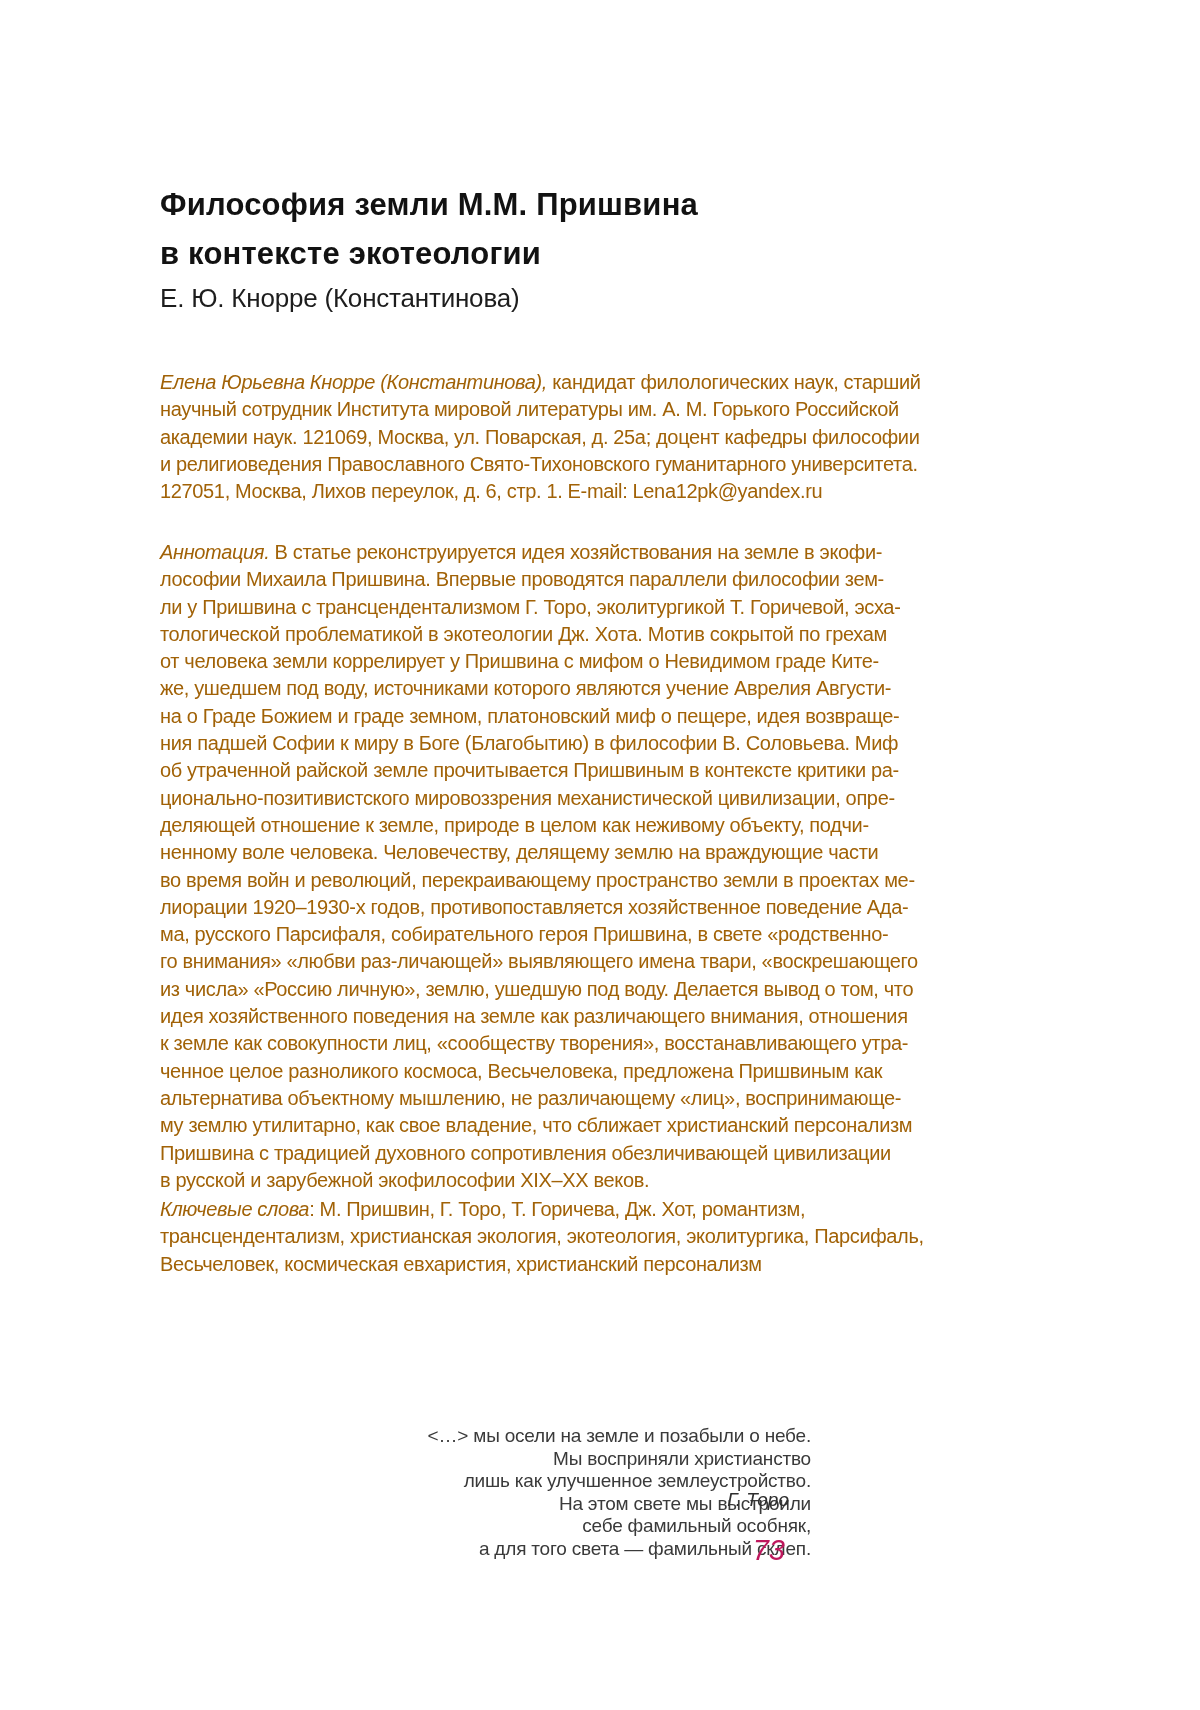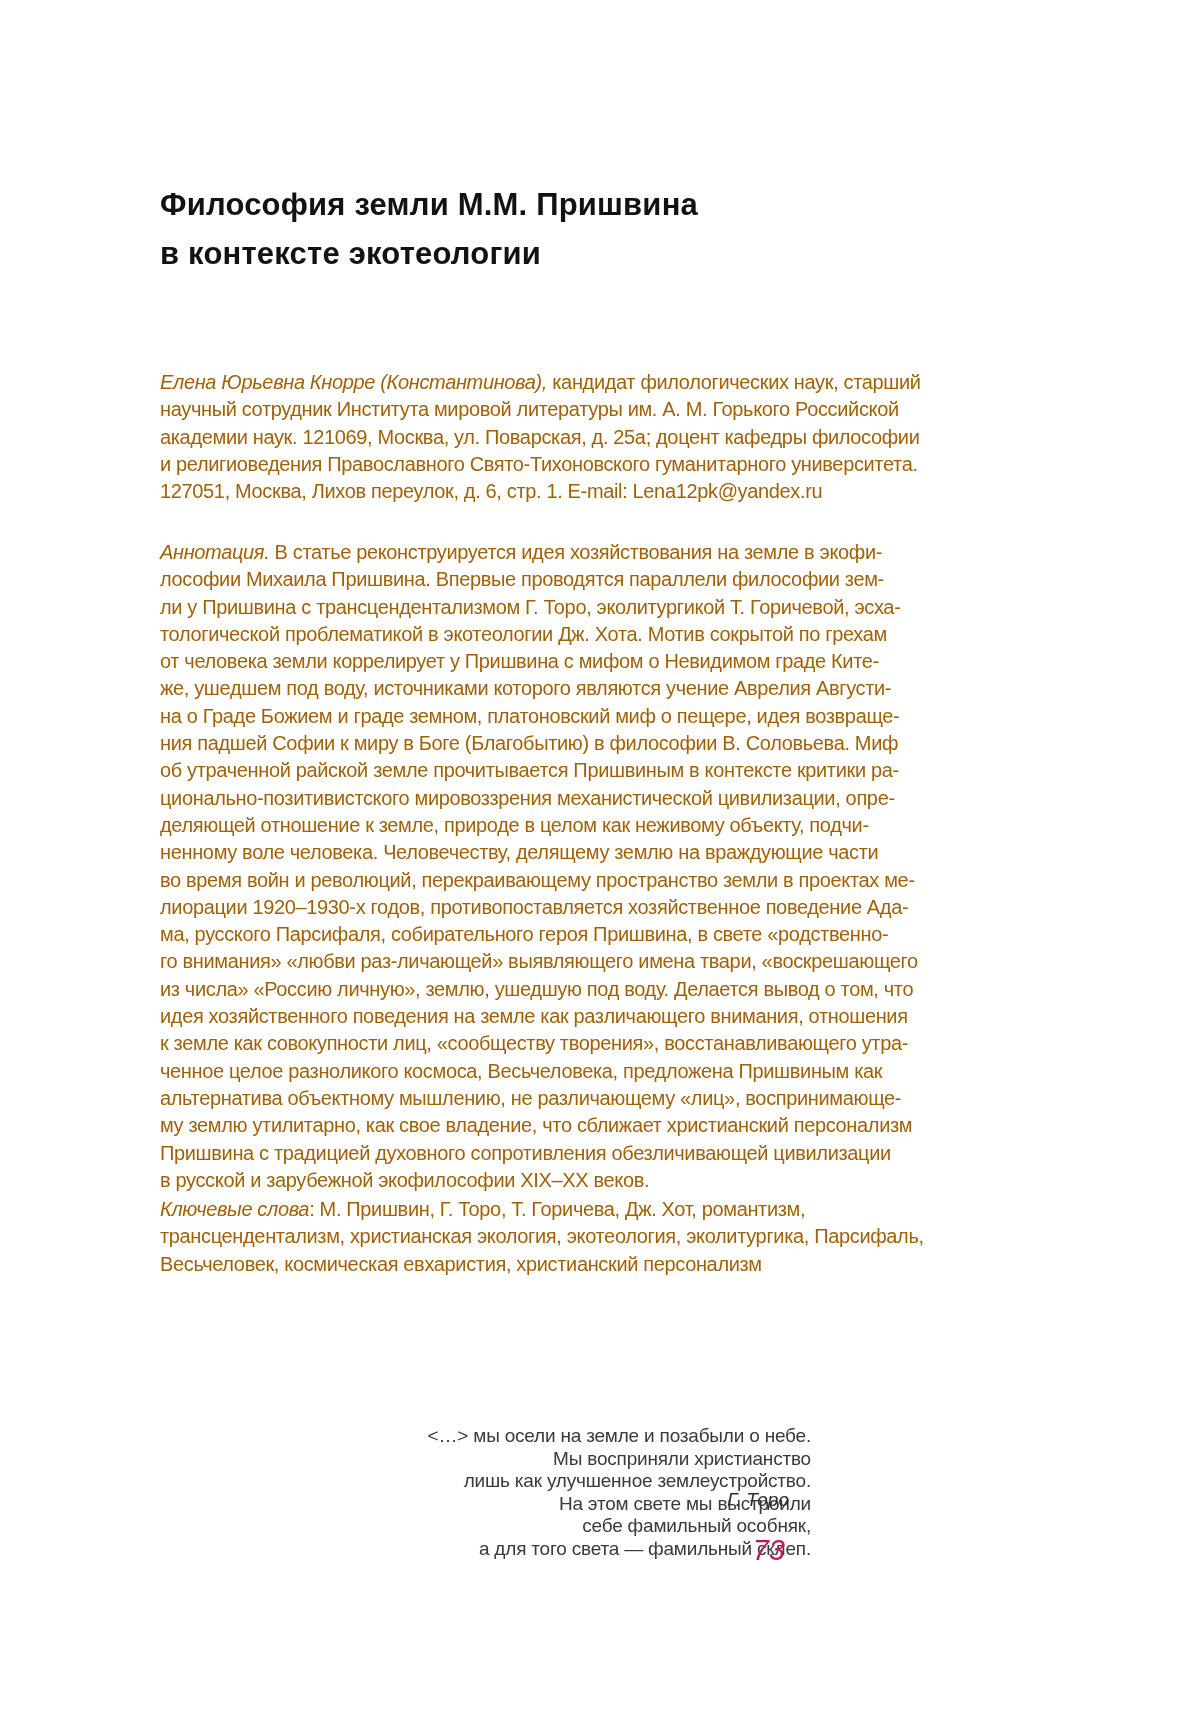--- a/index.html
+++ b/index.html
@@ -47,20 +47,21 @@
   .italic { font-style: italic; }
 </style>
 </head>
 <body>
 
 <div class="page">
 
   <h1 class="abs title">Философия земли М.М. Пришвина
 в контексте экотеологии</h1>
 
+  <div class="abs author">Е. Ю. Кнорре (Константинова)</div>
 
   <p class="abs bodytext affiliation"><span class="italic">Елена Юрьевна Кнорре (Константинова),</span><span> кандидат филологических наук, старший
 научный сотрудник Института мировой литературы им. А. М. Горького Российской
 академии наук. 121069, Москва, ул. Поварская, д. 25а; доцент кафедры философии
 и религиоведения Православного Свято-Тихоновского гуманитарного университета.
 127051, Москва, Лихов переулок, д. 6, стр. 1. E-mail: Lena12pk@yandex.ru</span></p>
 
   <p class="abs bodytext abstract"><span class="italic">Аннотация.</span><span> В статье реконструируется идея хозяйствования на земле в экофи-
 лософии Михаила Пришвина. Впервые проводятся параллели философии зем-
 ли у Пришвина с трансцендентализмом Г. Торо, эколитургикой Т. Горичевой, эсха-

